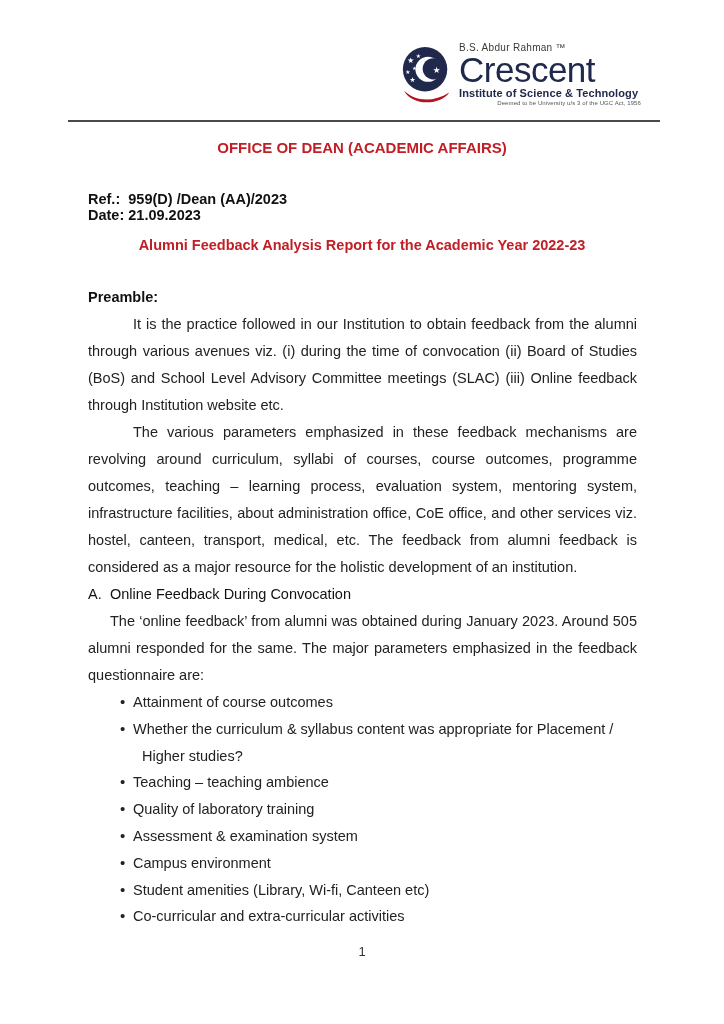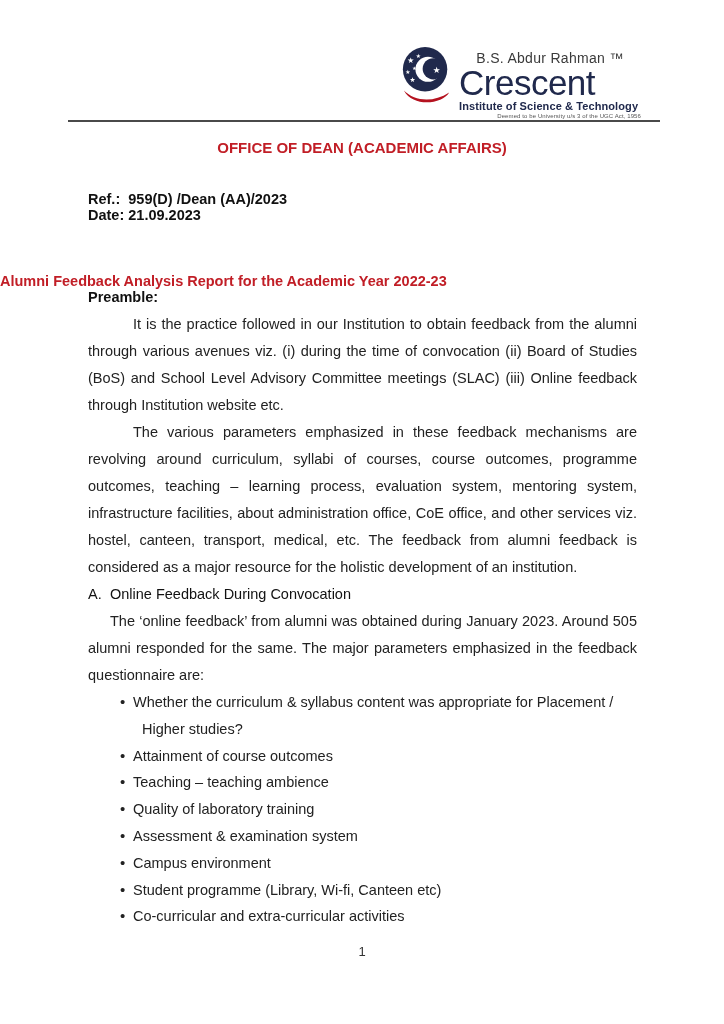--- a/index.html
+++ b/index.html
@@ -10,35 +10,35 @@
     background:#ffffff;
     font-family:"Liberation Sans", sans-serif;
     color:#2a2a2a;
     overflow:hidden;
   }
 
   
   .logo { position:absolute; top:40px; left:400px; width:242px; display:flex; }
   .emblem { width:54px; height:62px; flex:0 0 auto; margin-top:6px; }
   .logo-text { margin-left:5px; width:182px; display:flex; flex-direction:column; }
-  .tm-name { font-size:14px; color:#3a3a3a; text-align:center; letter-spacing:.3px; margin-top:10px; }
+  .tm-name { font-size:10px; color:#3a3a3a; text-align:left; letter-spacing:.3px; margin-top:2px; }
   .brand { font-size:35px; font-weight:400; color:#20294c; line-height:1.0; letter-spacing:-.5px; margin-top:-1px; }
   .subtitle { font-size:11px; font-weight:bold; color:#20294c; letter-spacing:.1px; margin-top:0px; }
   .tagline { font-size:6px; color:#555; text-align:right; margin-top:1px; letter-spacing:.1px; }
 
   .rule { position:absolute; top:120px; left:68px; width:592px; height:2px; background:#4a4a4a; }
 
   
   .office-title { position:absolute; top:139px; left:0; width:724px; text-align:center;
                   font-weight:bold; font-size:15px; }
   .ref-row { position:absolute; top:191px; left:88px; width:549px; display:flex;
              justify-content:space-between; font-weight:bold; font-size:14.5px; color:#111;flex-direction:column; }
   .ref-row span { white-space:pre; }
-  .report-title { position:absolute; top:237px; left:0; width:724px; text-align:left;
-                  font-weight:bold; font-size:14.5px;margin-top:36px; }
+  .report-title { position:absolute; top:237px; left:0; width:724px; text-align:center;
+                  font-weight:bold; font-size:14.5px; }
 
   
   .doc-body { position:absolute; top:284px; left:88px; width:549px;
               font-size:14.5px; line-height:27px; color:#222; }
   .bold-head { font-weight:bold; color:#111; }
   .para { text-align:justify; text-indent:45px; }
   .para-small-indent { text-align:justify; text-indent:22px; }
   .sec-head { font-weight:normal; color:#111; }
   .sec-label { display:inline-block; width:22px; }
   ul.bullets { list-style:none; }
@@ -91,26 +91,26 @@
     <div class="bold-head">Preamble:</div>
     <p class="para">It is the practice followed in our Institution to obtain feedback from the alumni through various avenues viz. (i) during the time of convocation (ii) Board of Studies (BoS) and School Level Advisory Committee meetings (SLAC) (iii) Online feedback through Institution website etc.</p>
     <p class="para">The various parameters emphasized in these feedback mechanisms are revolving around curriculum, syllabi of courses, course outcomes, programme outcomes, teaching – learning process, evaluation system, mentoring system, infrastructure facilities, about administration office, CoE office, and other services viz. hostel, canteen, transport, medical, etc. The feedback from alumni feedback is considered as a major resource for the holistic development of an institution.</p>
 
     <div class="sec-head">
       <span class="sec-label">A.</span><span>Online Feedback During Convocation</span>
     </div>
     <p class="para-small-indent">The ‘online feedback’ from alumni was obtained during January 2023. Around 505 alumni responded for the same. The major parameters emphasized in the feedback questionnaire are:</p>
 
     <ul class="bullets">
+      <li>Attainment of course outcomes</li>
       <li>Whether the curriculum &amp; syllabus content was appropriate for Placement / Higher studies?</li>
-      <li>Attainment of course outcomes</li>
       <li>Teaching – teaching ambience</li>
       <li>Quality of laboratory training</li>
       <li>Assessment &amp; examination system</li>
       <li>Campus environment</li>
-      <li>Student programme (Library, Wi-fi, Canteen etc)</li>
+      <li>Student amenities (Library, Wi-fi, Canteen etc)</li>
       <li>Co-curricular and extra-curricular activities</li>
     </ul>
   </div>
 
   <div class="page-num">1</div>
 
 </div>
 
 </body></html>

